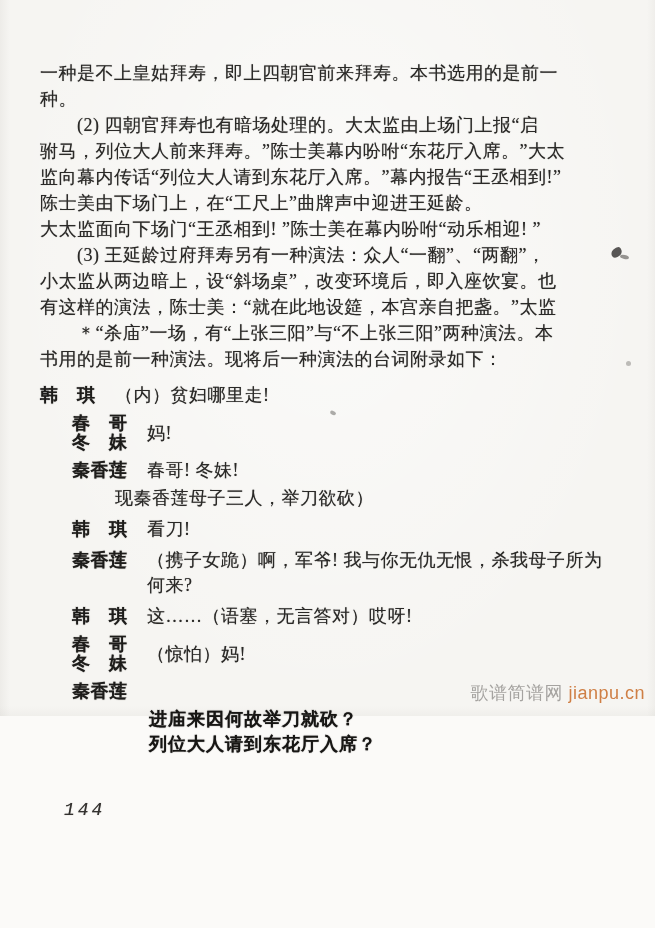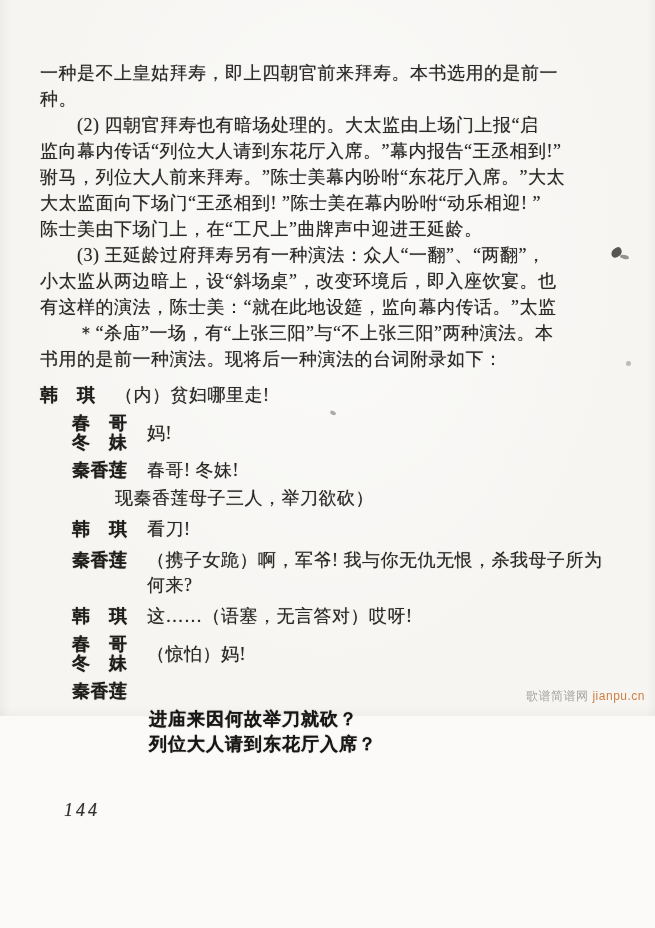--- a/index.html
+++ b/index.html
@@ -36,28 +36,28 @@
     text-shadow:0 0 1px rgba(30,28,26,0.7);align-self:center;}
   .dlg{flex:1;white-space:nowrap;}
   .dual .dlg{align-self:center;}
   .stage-only{margin-left:75px;}
   .stage-only div{white-space:nowrap;}
   .bold{font-weight:700;color:#171614;text-shadow:0 0 1px rgba(25,23,21,0.8);}
   .sung{margin-left:109px;font-weight:700;color:#171614;white-space:nowrap;
     text-shadow:0 0 1px rgba(25,23,21,0.8);letter-spacing:1px;}
   .pagenum{
     position:absolute;left:64px;top:800px;
-    font-family:Liberation Serif, serif;font-style:italic;
+    font-family:Liberation Mono, monospace;font-style:italic;
     font-size:18px;letter-spacing:3px;color:#33312f;
     text-shadow:0 0 0.8px rgba(48,46,44,0.6);
   }
   .watermark{
     position:absolute;right:10px;bottom:11px;
     font-family:"Liberation Sans","DejaVu Sans",sans-serif;
-    font-size:12px;letter-spacing:0.5px;margin-left:27px;
+    font-size:18px;letter-spacing:0.5px;margin-left:27px;
   }
   .wm-site{color:#a5a3a0;}
   .wm-domain{color:#cf7f45;}
   .artifact{position:absolute;}
   .a1{left:611px;top:248px;width:11px;height:9px;background:#3c3a38;
       border-radius:60% 30% 55% 40%;transform:rotate(-25deg);opacity:.85;}
   .a1b{left:620px;top:255px;width:9px;height:4px;background:#55524e;
       border-radius:50%;transform:rotate(12deg);opacity:.6;}
   .a2{left:626px;top:361px;width:5px;height:5px;background:#8d8a86;
       border-radius:50%;opacity:.55;}
@@ -67,27 +67,27 @@
 </head>
 <body>
 
 <div class="page">
 
   <div class="content">
 
     <div class="body-line">一种是不上皇姑拜寿，即上四朝官前来拜寿。本书选用的是前一</div>
     <div class="body-line">种。</div>
     <div class="body-line ind">(2) 四朝官拜寿也有暗场处理的。大太监由上场门上报“启</div>
+    <div class="body-line">驸马，列位大人前来拜寿。”陈士美幕内吩咐“东花厅入席。”大太</div>
     <div class="body-line">监向幕内传话“列位大人请到东花厅入席。”幕内报告“王丞相到!”</div>
-    <div class="body-line">驸马，列位大人前来拜寿。”陈士美幕内吩咐“东花厅入席。”大太</div>
+    <div class="body-line">陈士美由下场门上，在“工尺上”曲牌声中迎进王延龄。</div>
     <div class="body-line">大太监面向下场门“王丞相到! ”陈士美在幕内吩咐“动乐相迎! ”</div>
-    <div class="body-line">陈士美由下场门上，在“工尺上”曲牌声中迎进王延龄。</div>
     <div class="body-line ind">(3) 王延龄过府拜寿另有一种演法：众人“一翻”、“两翻”，</div>
     <div class="body-line">小太监从两边暗上，设“斜场桌”，改变环境后，即入座饮宴。也</div>
-    <div class="body-line">有这样的演法，陈士美：“就在此地设筵，监向幕内传话。”太监</div>
+    <div class="body-line">有这样的演法，陈士美：“就在此地设筵，本宫亲自把盏。”太监</div>
     <div class="body-line ind">＊“杀庙”一场，有“上张三阳”与“不上张三阳”两种演法。本</div>
     <div class="body-line">书用的是前一种演法。现将后一种演法的台词附录如下：</div>
 
     <div class="script">
 
       <div class="entry">
         <div class="spk">韩　琪</div>
         <div class="dlg">（内）贫妇哪里走!</div>
       </div>
 

